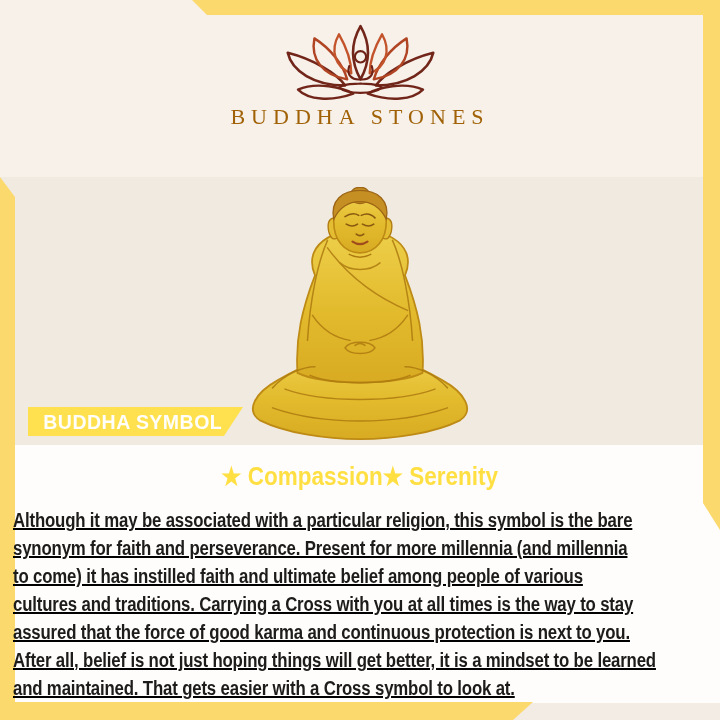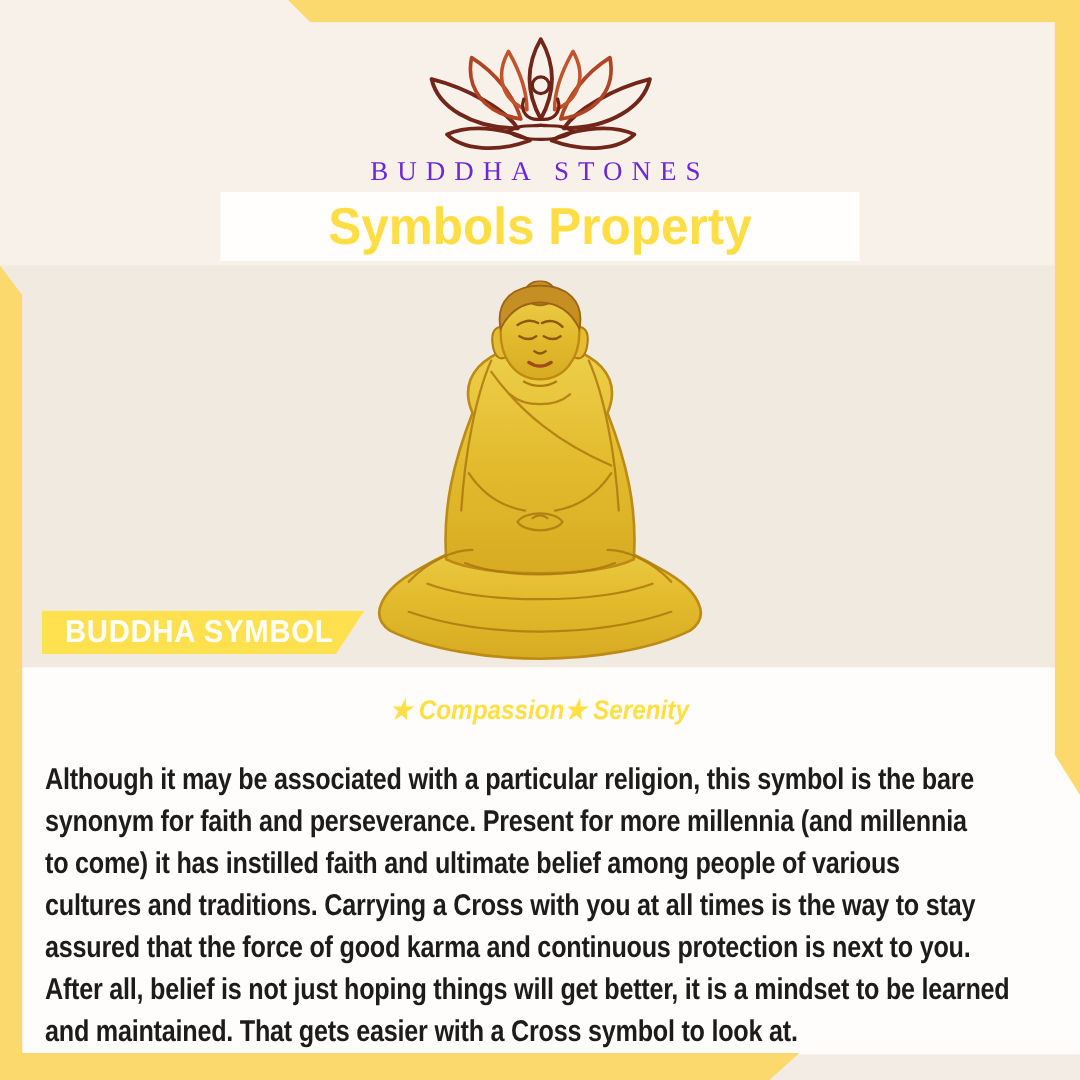--- a/index.html
+++ b/index.html
@@ -19,22 +19,22 @@
   .frame-right{left:703px;top:0;width:17px;height:530px;
     clip-path:polygon(0 0,17px 0,17px 530px,0 503px);}
   .frame-left{left:0;top:177px;width:15px;height:526px;
     clip-path:polygon(0 0,15px 20px,15px 526px,0 526px);}
   .frame-bottom{left:0;top:702px;width:720px;height:18px;
     clip-path:polygon(0 0,533px 0,513px 18px,0 18px);}
   
   .logo-wrap{position:absolute;left:0;top:22px;width:720px;text-align:center;}
   .brand-name{
     position:absolute;left:0;top:104px;width:720px;text-align:center;
-    font-family:"Liberation Serif", serif;font-size:18px;letter-spacing:6px;
-    color:#6d28d9;font-weight:normal;
+    font-family:"Liberation Serif", serif;font-size:22px;letter-spacing:6px;
+    color:#a16207;font-weight:normal;
   }
   
   .title-banner{position:absolute;left:147px;top:128px;width:426px;height:46px;background:#fffefd;}
   .title-banner-text{
     width:100%;height:100%;display:flex;align-items:center;justify-content:center;
     font-size:33px;font-weight:bold;color:#ffdd45;letter-spacing:0px;
     transform:scaleY(1.05);
   }
   
   .buddha-wrap{position:absolute;left:235px;top:187px;width:250px;height:258px;}
@@ -44,24 +44,24 @@
     clip-path:polygon(0 0,215px 0,196px 29px,0 29px);
     display:flex;align-items:center;justify-content:center;
   }
   .label-ribbon span{
     display:inline-block;padding-left:10px;color:#fffefa;font-size:21px;font-weight:bold;
     transform:scaleX(0.93);transform-origin:left center;letter-spacing:0.5px;
   }
   
   .tagline{
     position:absolute;left:0;top:462px;width:720px;text-align:center;
-    font-size:18px;font-weight:bold;color:#ffdf42;font-style:italic;
+    font-size:25px;font-weight:bold;color:#ffdf42;
   }
   .tagline span{display:inline-block;transform:scaleX(0.9);}
-  .description{position:absolute;left:30px;top:506px;width:675px;}
+  .description{position:absolute;left:13px;top:506px;width:675px;text-decoration:underline;}
   .desc-line{
     white-space:nowrap;font-size:20px;line-height:28px;font-weight:bold;color:#1d1c1a;
     transform:scaleX(0.84);transform-origin:left center;letter-spacing:-0.2px;
   }
 </style>
 </head>
 <body>
 
 <div id="poster">
 
@@ -93,23 +93,20 @@
         <path d="M85 4 C77 18 74 36 85 56 C96 36 93 18 85 4 Z" stroke="#72261a" stroke-width="2.5"></path>
 
         <circle cx="85" cy="34" r="5.5" stroke="#6e2115" stroke-width="2.1"></circle>
         <path d="M74 43 C71 52 77 57 85 56 C93 57 99 52 96 43" stroke="#6e2115" stroke-width="2.1"></path>
         <path d="M64 64 C72 71 98 71 106 64 C99 59 90 61 85 60 C80 61 71 59 64 64 Z" stroke="#6e2115" stroke-width="2.1"></path>
       </g>
     </svg>
   </div>
   <div class="brand-name">BUDDHA STONES</div>
 
-  <div class="title-banner">
-    <div class="title-banner-text">Symbols Property</div>
-  </div>
 
   <div class="buddha-wrap">
     <svg width="250" height="258" viewBox="0 0 200 205">
       <defs>
         <linearGradient id="gold" x1="0" y1="0" x2="0" y2="1">
           <stop offset="0" stop-color="#eed04b"></stop>
           <stop offset="0.55" stop-color="#e2ba2c"></stop>
           <stop offset="1" stop-color="#d8ab22"></stop>
         </linearGradient>
       </defs>

